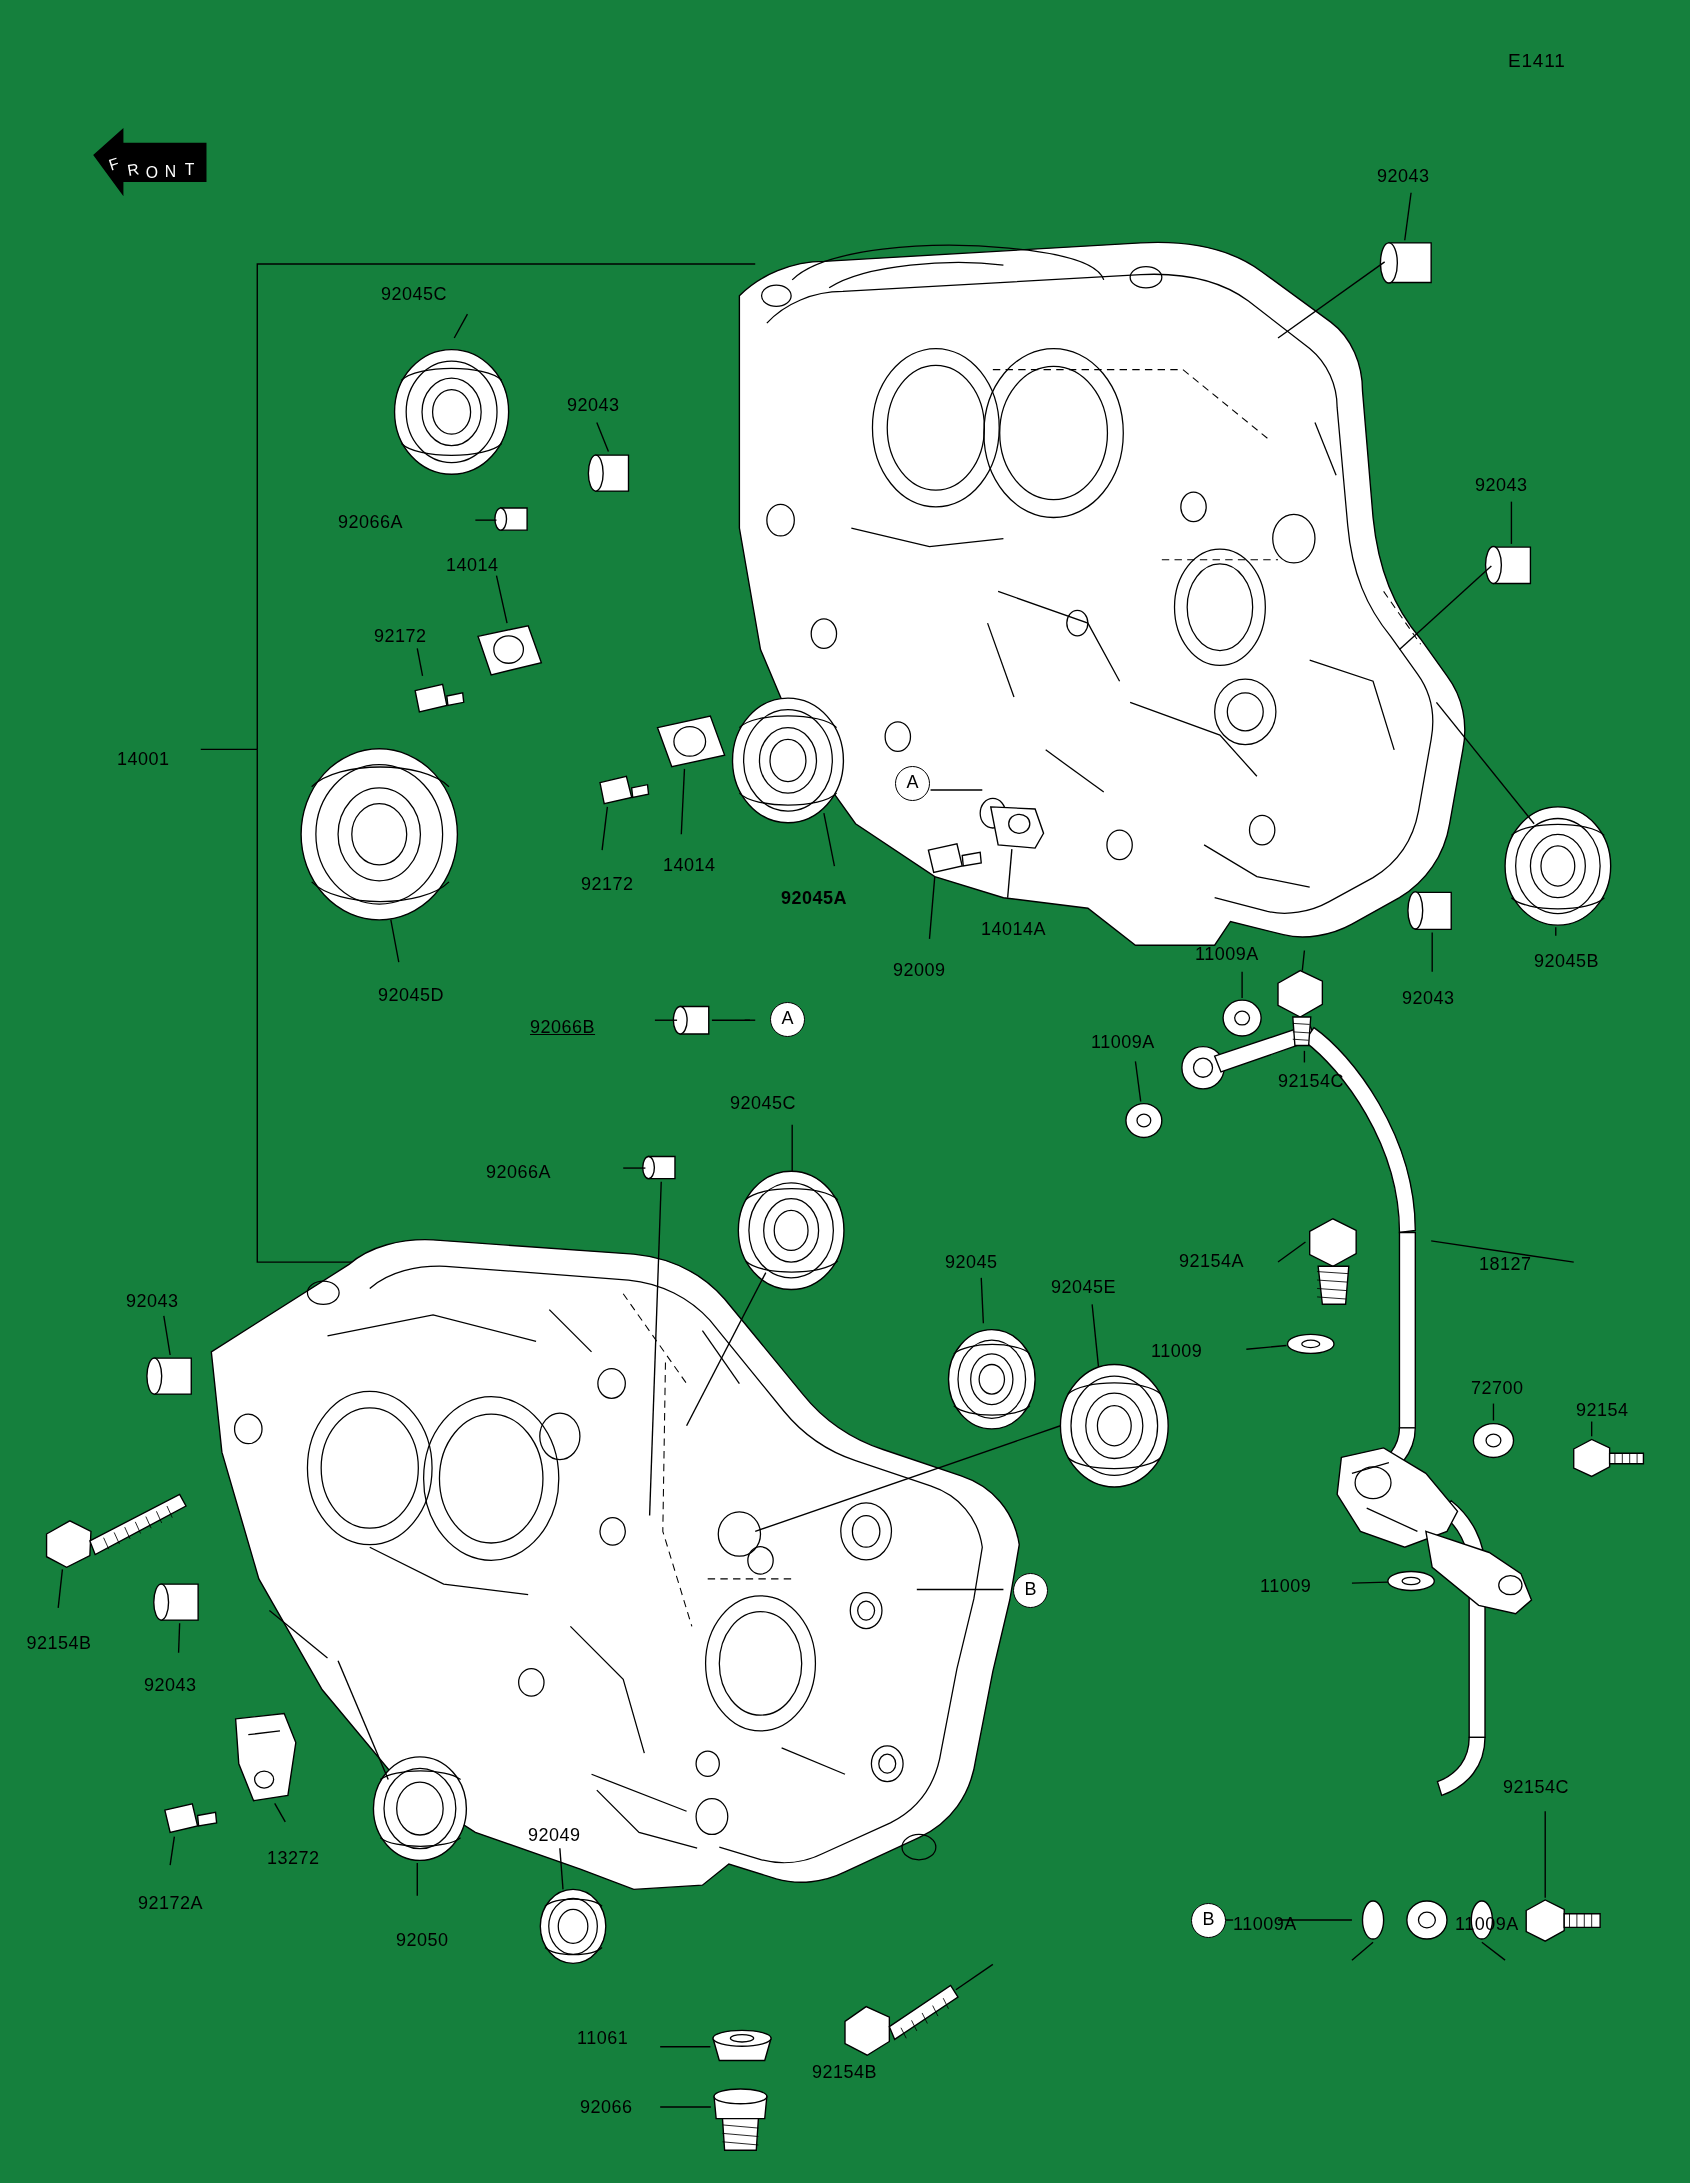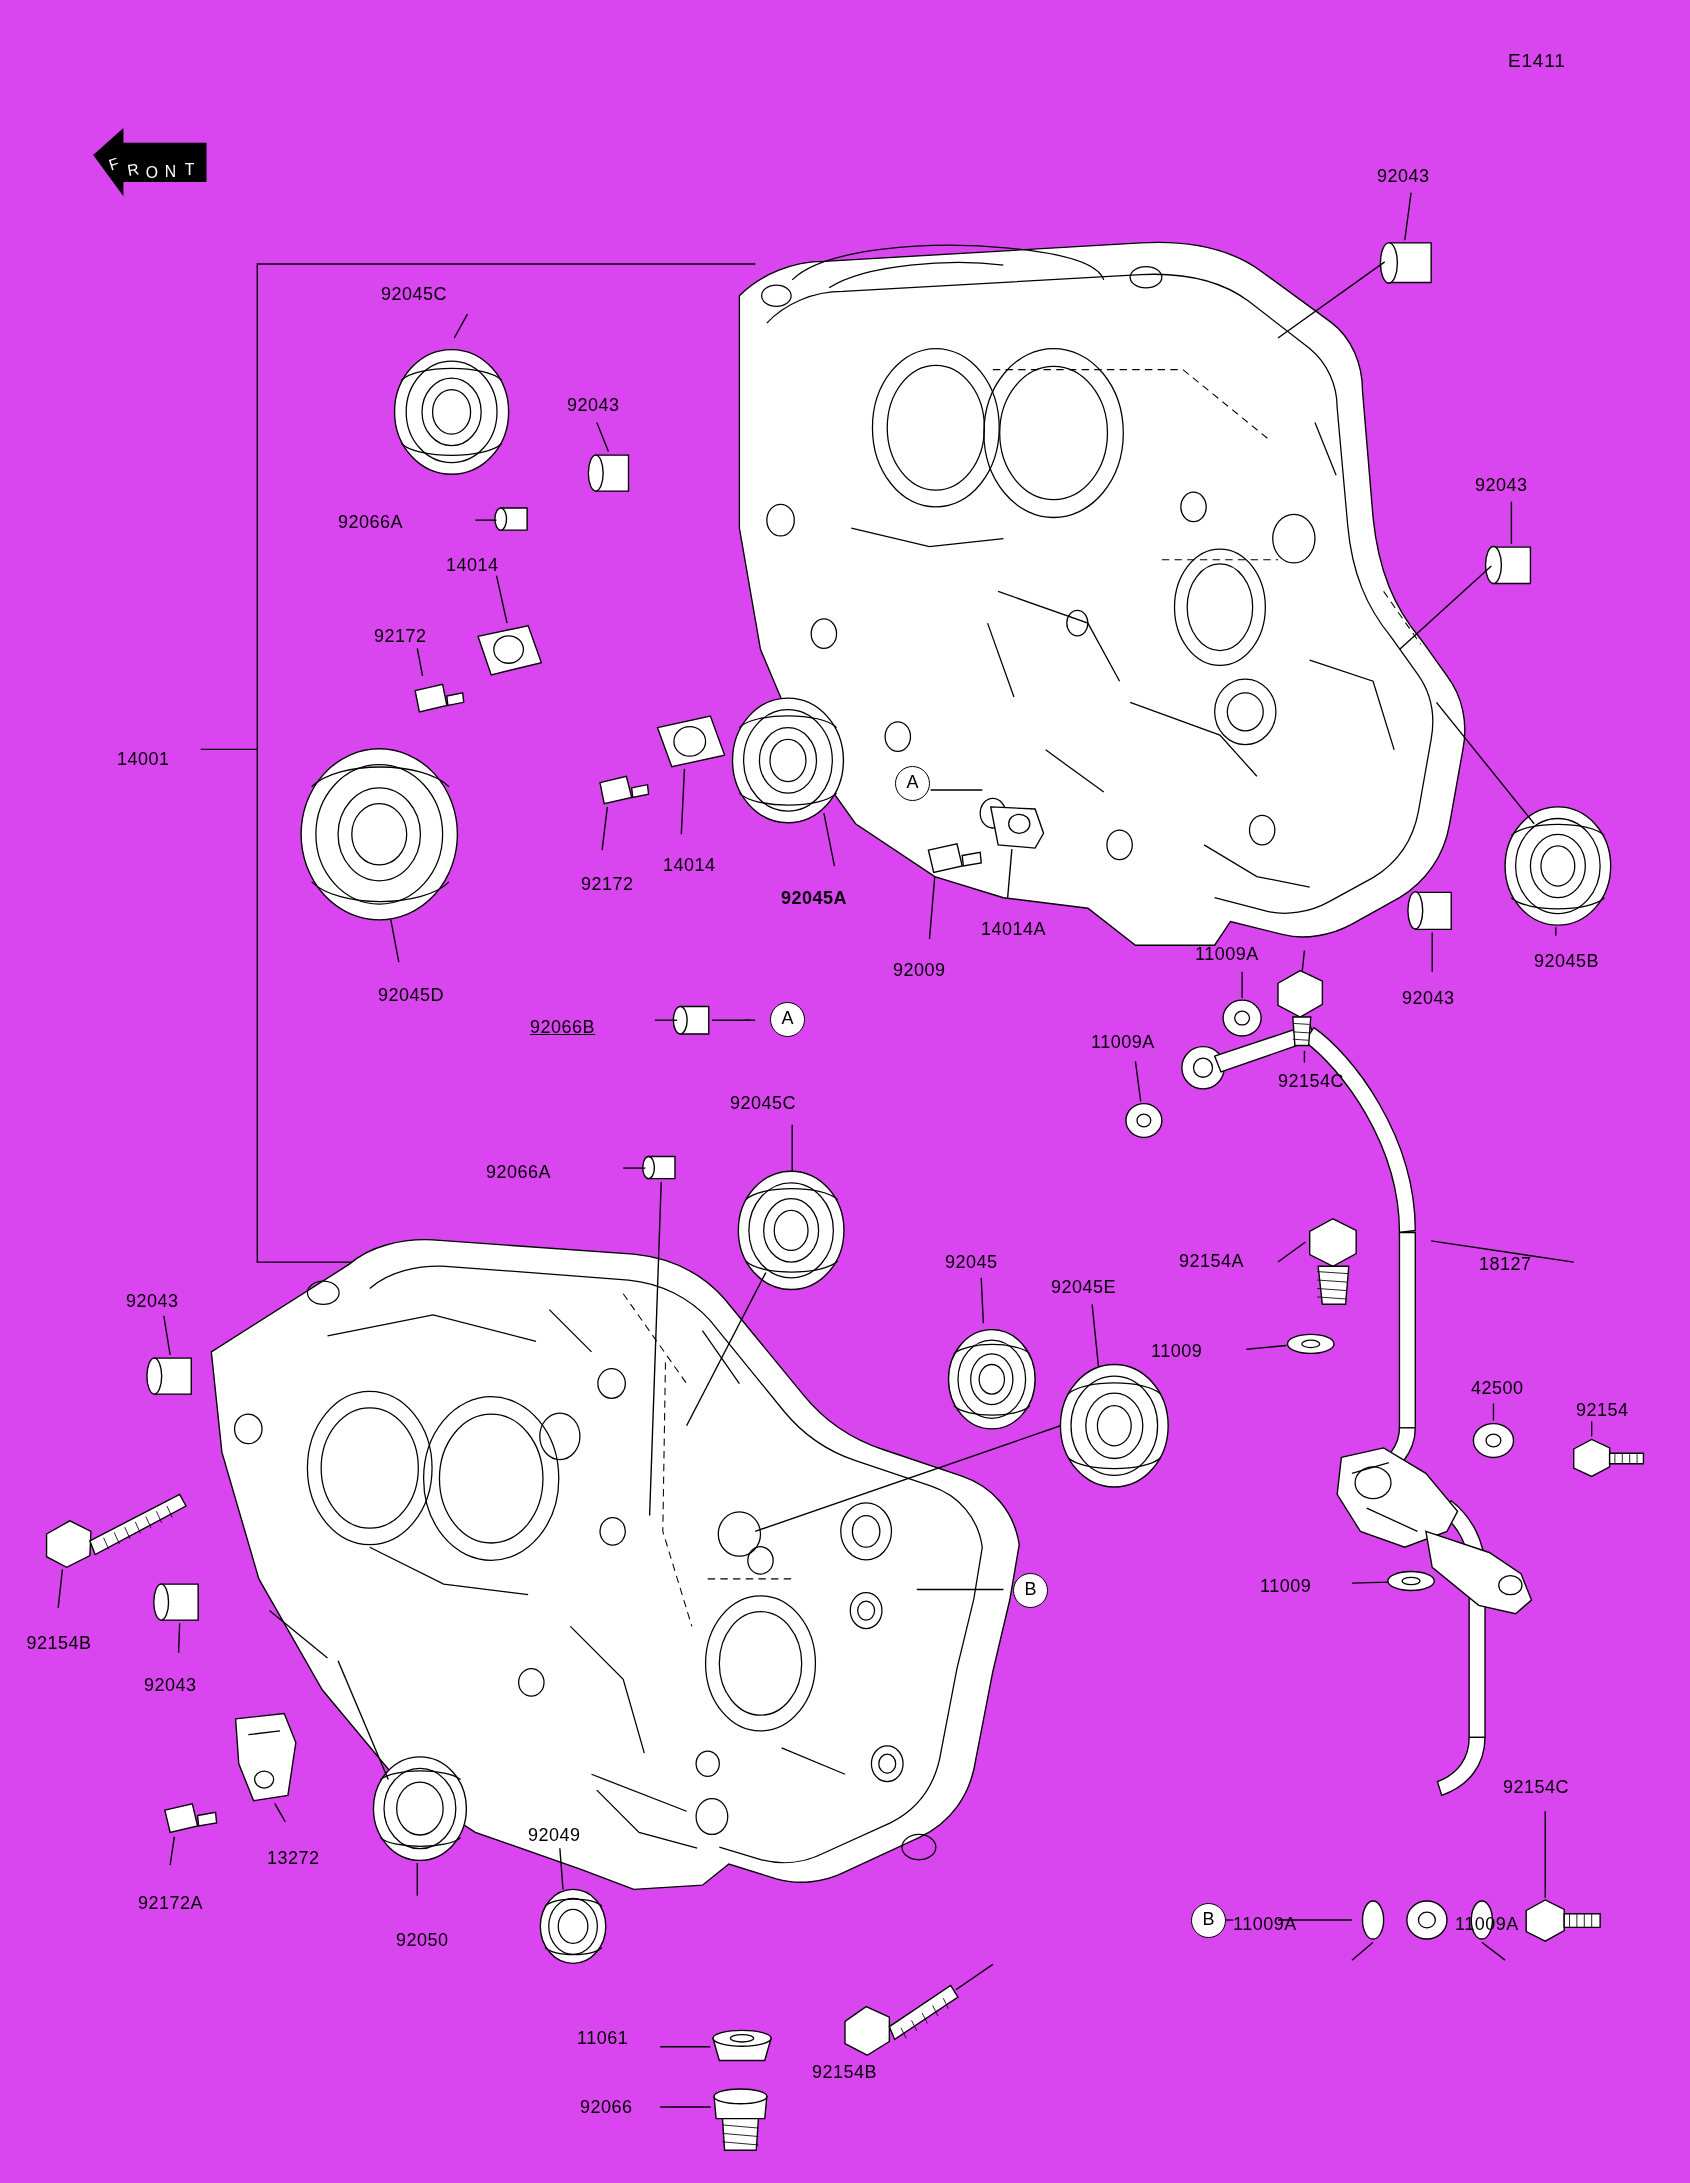--- a/index.html
+++ b/index.html
@@ -7,21 +7,21 @@
     padding: 0;
     background: #ffffff;
   }
   body {
     font-family: "Liberation Sans", sans-serif;
   }
   #sheet {
     position: relative;
     width: 1690px;
     height: 2183px;
-    background: #d946ef;
+    background: #15803d;
     overflow: hidden;
   }
   .label {
     position: absolute;
     font-family: "Liberation Sans", sans-serif;
     font-size: 18px;
     color: #000000;
     white-space: nowrap;
     letter-spacing: 0.5px;
   }
@@ -588,21 +588,21 @@
   <div class="label" style="left:378px;  top:985px;">92045D</div>
   <div class="label" style="left:530px; top:1017px;text-decoration:underline;">92066B</div>
   <div class="label" style="left:730px; top:1093px;">92045C</div>
   <div class="label" style="left:486px;  top:1162px;">92066A</div>
   <div class="label" style="left:945px; top:1252px;">92045</div>
   <div class="label" style="left:1051px; top:1277px;">92045E</div>
   <div class="label" style="left:1179px; top:1251px;">92154A</div>
   <div class="label" style="left:1479px; top:1254px;">18127</div>
   <div class="label" style="left:126px;  top:1291px;">92043</div>
   <div class="label" style="left:1151px; top:1341px;">11009</div>
-  <div class="label" style="left:1471px; top:1378px;">42500</div>
+  <div class="label" style="left:1471px; top:1378px;">72700</div>
   <div class="label" style="left:1576px; top:1400px;">92154</div>
   <div class="label" style="left:1260px; top:1576px;">11009</div>
   <div class="label" style="left:26.4px;   top:1633px;">92154B</div>
   <div class="label" style="left:144px;  top:1675px;">92043</div>
   <div class="label" style="left:267px;  top:1848px;">13272</div>
   <div class="label" style="left:138px;  top:1893px;">92172A</div>
   <div class="label" style="left:396px;  top:1930px;">92050</div>
   <div class="label" style="left:528px; top:1825px;">92049</div>
   <div class="label" style="left:1503px; top:1777px;">92154C</div>
   <div class="label" style="left:577px; top:2028px;">11061</div>

